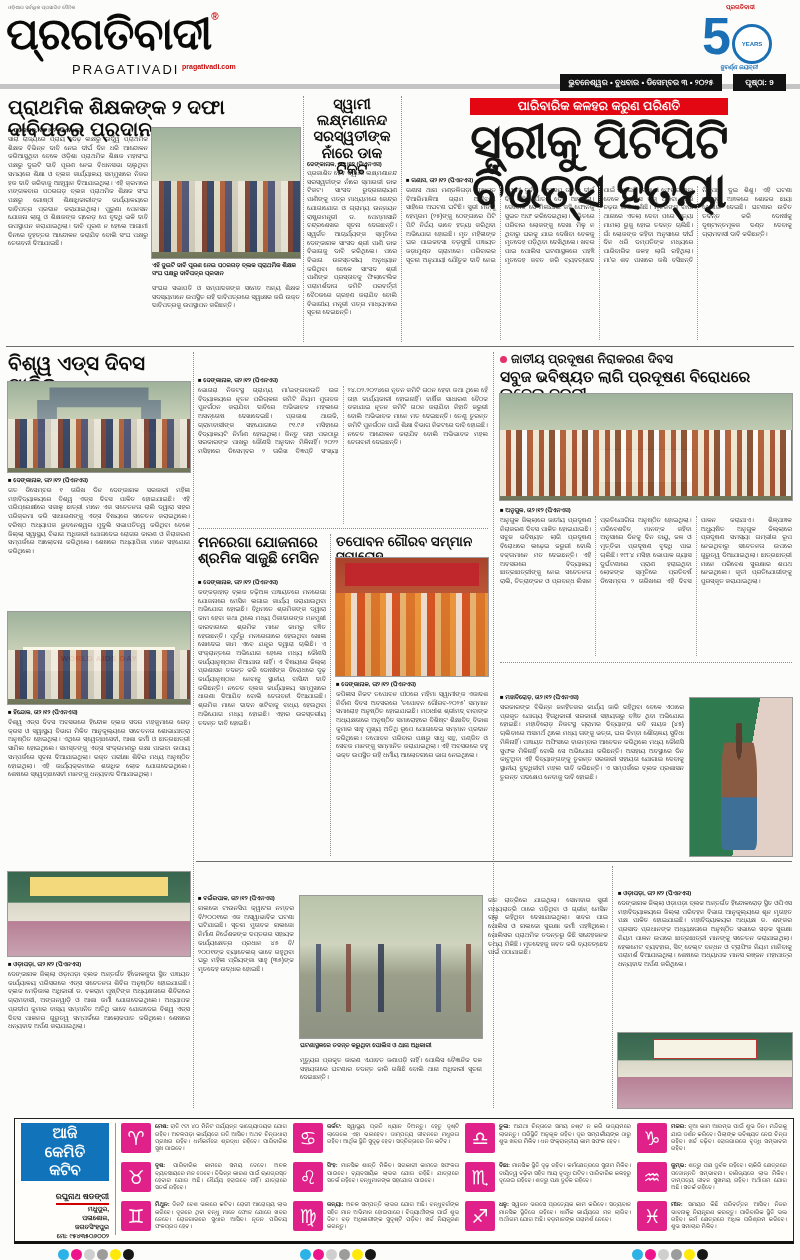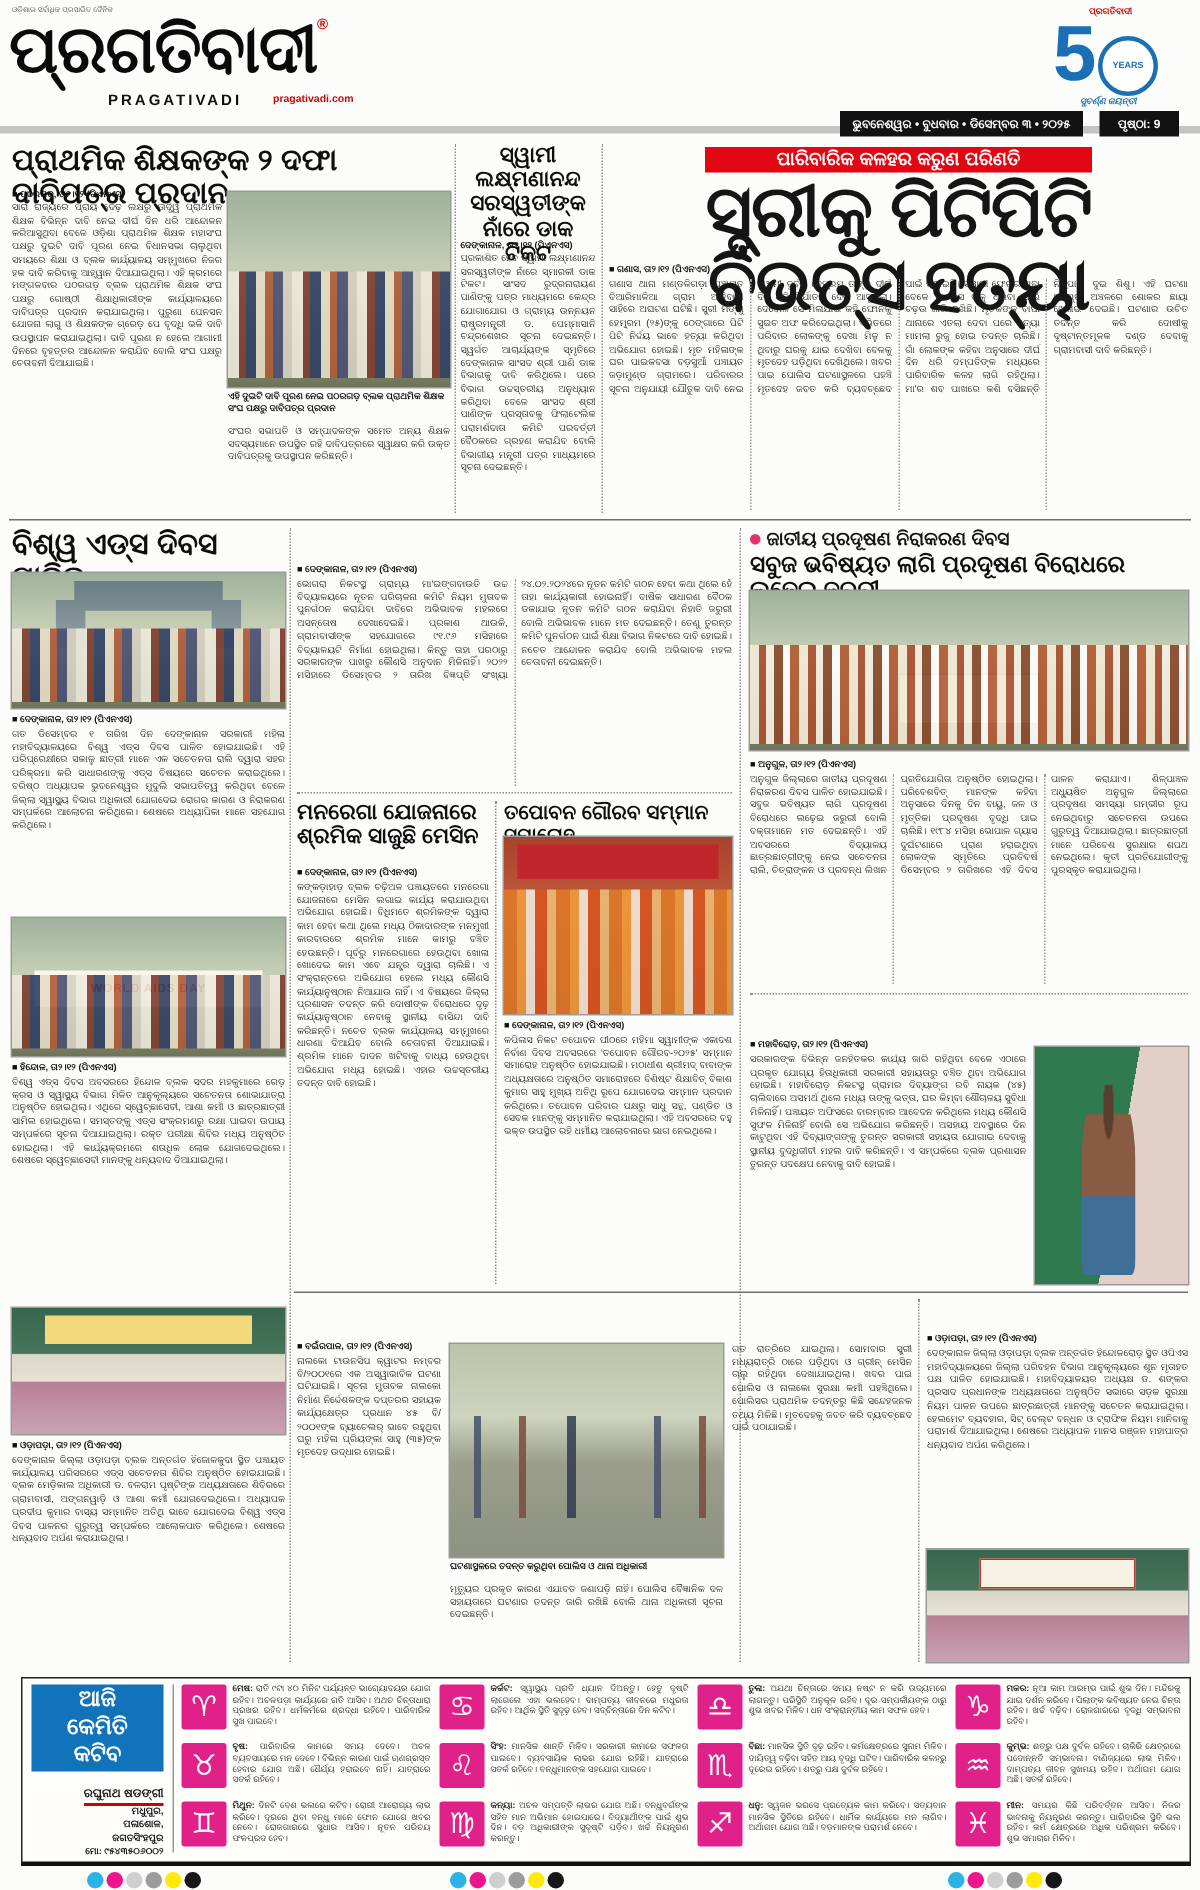--- a/index.html
+++ b/index.html
@@ -68,21 +68,21 @@
 </style>
 </head>
 <body>
 
 <div class="page">
 
   <div class="abs" style="left:8px;top:4px;width:220px;font-size:5px;color:#555;">ଓଡ଼ିଶାର ସର୍ବାଧିକ ପ୍ରସାରିତ ଦୈନିକ</div>
   <div class="abs logo-odia" style="left:6px;top:12px;width:230px;">
     <span>ପ୍ରଗତିବାଦୀ</span><span style="font-size:10px;vertical-align:top;color:#c00;">®</span>
   </div>
-  <div class="abs" style="left:72px;top:62px;font-size:10px;font-weight:bold;letter-spacing:2px;color:#111;">PRAGATIVADI</div>
+  <div class="abs" style="left:72px;top:62px;font-size:13px;font-weight:normal;letter-spacing:2px;color:#111;">PRAGATIVADI</div>
   <div class="abs" style="left:182px;top:63px;font-size:7px;font-weight:bold;color:#c40a0a;">pragativadi.com</div>
 
   <div class="abs" style="left:700px;top:6px;width:88px;height:70px;">
     <div style="position:absolute;left:26px;top:-2px;font-size:6px;color:#c40a0a;font-weight:bold;">ପ୍ରଗତିବାଦୀ</div>
     <span class="anniv-5" style="position:absolute;left:2px;top:4px;">5</span>
     <div class="anniv-ring" style="position:absolute;left:32px;top:18px;">
         <span>YEARS</span>
       </div>
     <div style="position:absolute;left:20px;top:58px;font-size:6px;color:#1b6fb5;font-style:italic;font-weight:bold;">ସୁବର୍ଣ୍ଣ ଜୟନ୍ତୀ</div>
   </div>

